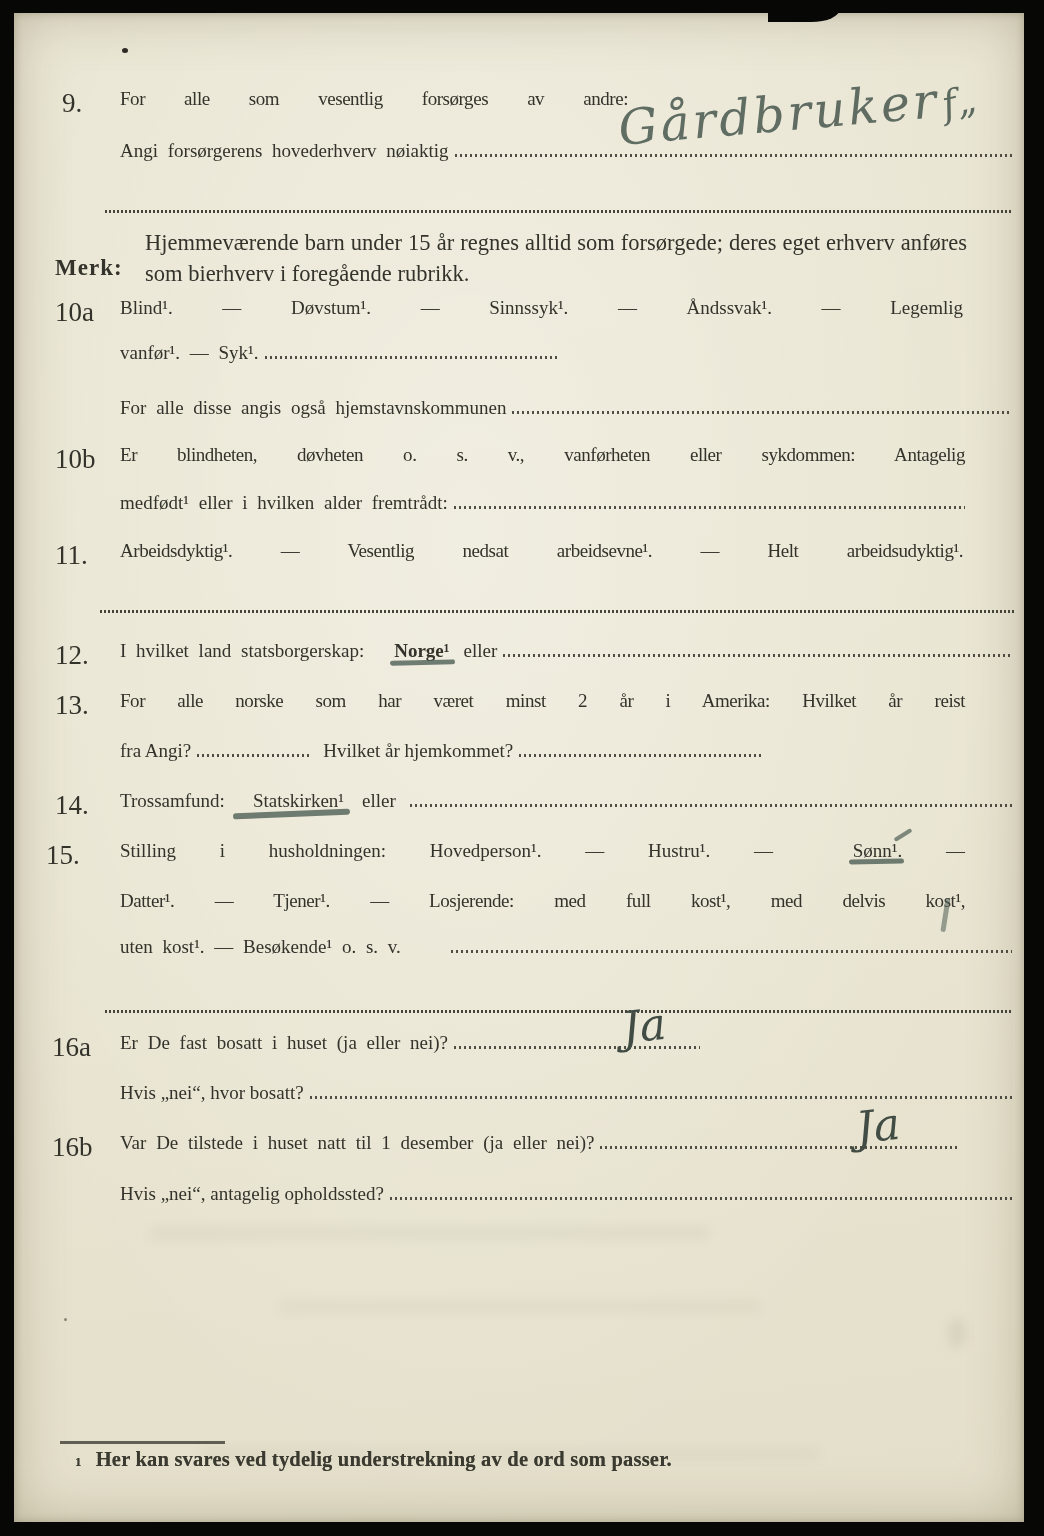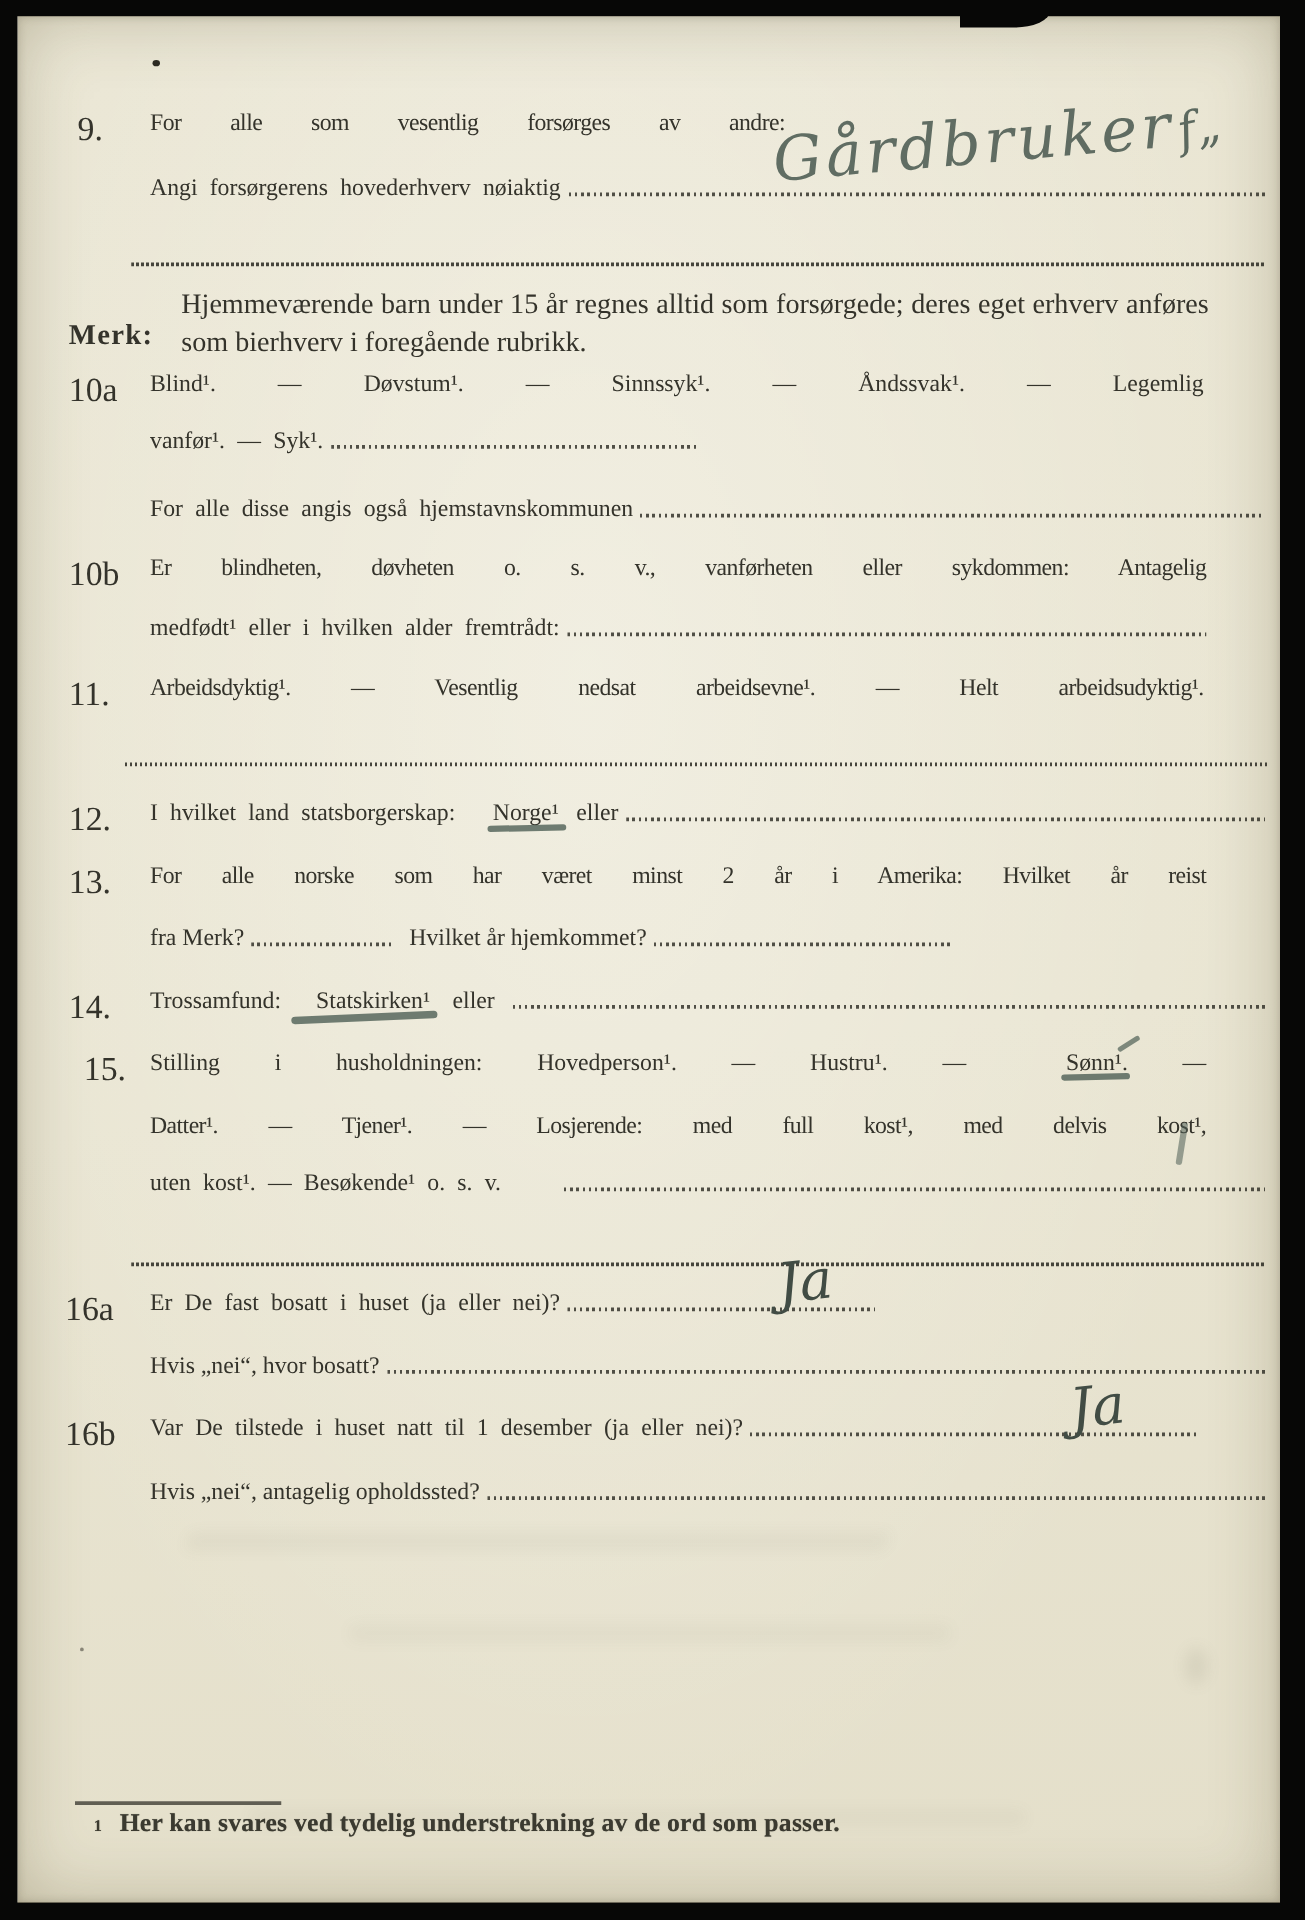--- a/index.html
+++ b/index.html
@@ -101,45 +101,45 @@
   <span class="num" style="left:55px;top:540px;">11.</span>
   <div class="row" style="left:120px;top:540px;width:843px;">
     <span class="just tight" style="width:100%;">Arbeidsdyktig¹. — Vesentlig nedsat arbeidsevne¹. — Helt arbeidsudyktig¹.</span>
   </div>
 
   <div class="divider" style="left:100px;top:610px;width:915px;"></div>
 
   <span class="num" style="left:55px;top:640px;">12.</span>
   <div class="row" style="left:120px;top:640px;width:892px;">
     <span class="sp">I hvilket land statsborgerskap:</span>
-    <span class="pencil-u" style="margin-left:30px;">Norge¹</span>
+    <span class="pencil-u" style="margin-left:30px;font-weight:bold;">Norge¹</span>
     <span style="margin-left:14px;">eller</span>
     <span class="leader"></span>
   </div>
 
   <span class="num" style="left:55px;top:690px;">13.</span>
   <div class="row" style="left:120px;top:690px;width:845px;">
     <span class="just tight" style="width:100%;">For alle norske som har været minst 2 år i Amerika:  Hvilket år reist</span>
   </div>
   <div class="row" style="left:120px;top:740px;width:642px;">
-    <span>fra Merk?</span>
+    <span>fra Angi?</span>
     <span class="leader fixed" style="width:112px;"></span>
     <span style="margin-left:14px;">Hvilket år hjemkommet?</span>
     <span class="leader"></span>
   </div>
 
   <span class="num" style="left:55px;top:790px;">14.</span>
   <div class="row" style="left:120px;top:790px;width:892px;">
     <span>Trossamfund:</span>
     <span class="pencil-u swoosh" style="margin-left:28px;">Statskirken¹</span>
     <span style="margin-left:18px;">eller</span>
     <span class="leader" style="margin-left:14px;"></span>
   </div>
 
-  <span class="num" style="left:67px;top:840px;">15.</span>
+  <span class="num" style="left:46px;top:840px;">15.</span>
   <div class="row" style="left:120px;top:840px;width:845px;display:block;text-align:justify;text-align-last:justify;">
     <span>Stilling i husholdningen:  Hovedperson¹. — Hustru¹. —</span>
     <span class="pencil-u">Sønn¹</span><span>. —</span>
   </div>
   <div class="pmark" style="left:893px;top:833px;width:20px;height:4px;transform:rotate(-32deg);opacity:.7;"></div>
   <div class="row" style="left:120px;top:890px;width:845px;">
     <span class="just tight" style="width:100%;">Datter¹. — Tjener¹. — Losjerende: med full kost¹, med delvis kost¹,</span>
   </div>
   <div class="pmark" style="left:943px;top:898px;width:5px;height:34px;transform:rotate(9deg);opacity:.55;"></div>
   <div class="row" style="left:120px;top:936px;width:892px;gap:44px;">

